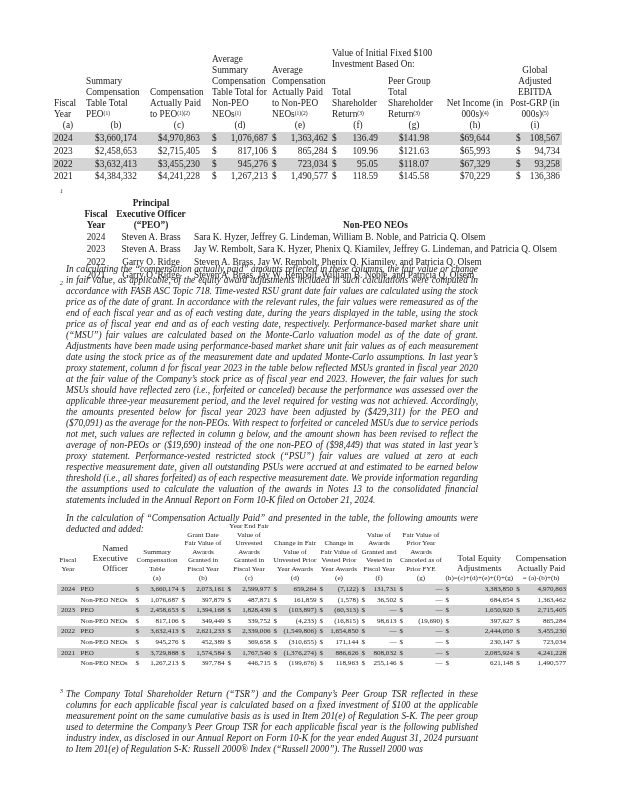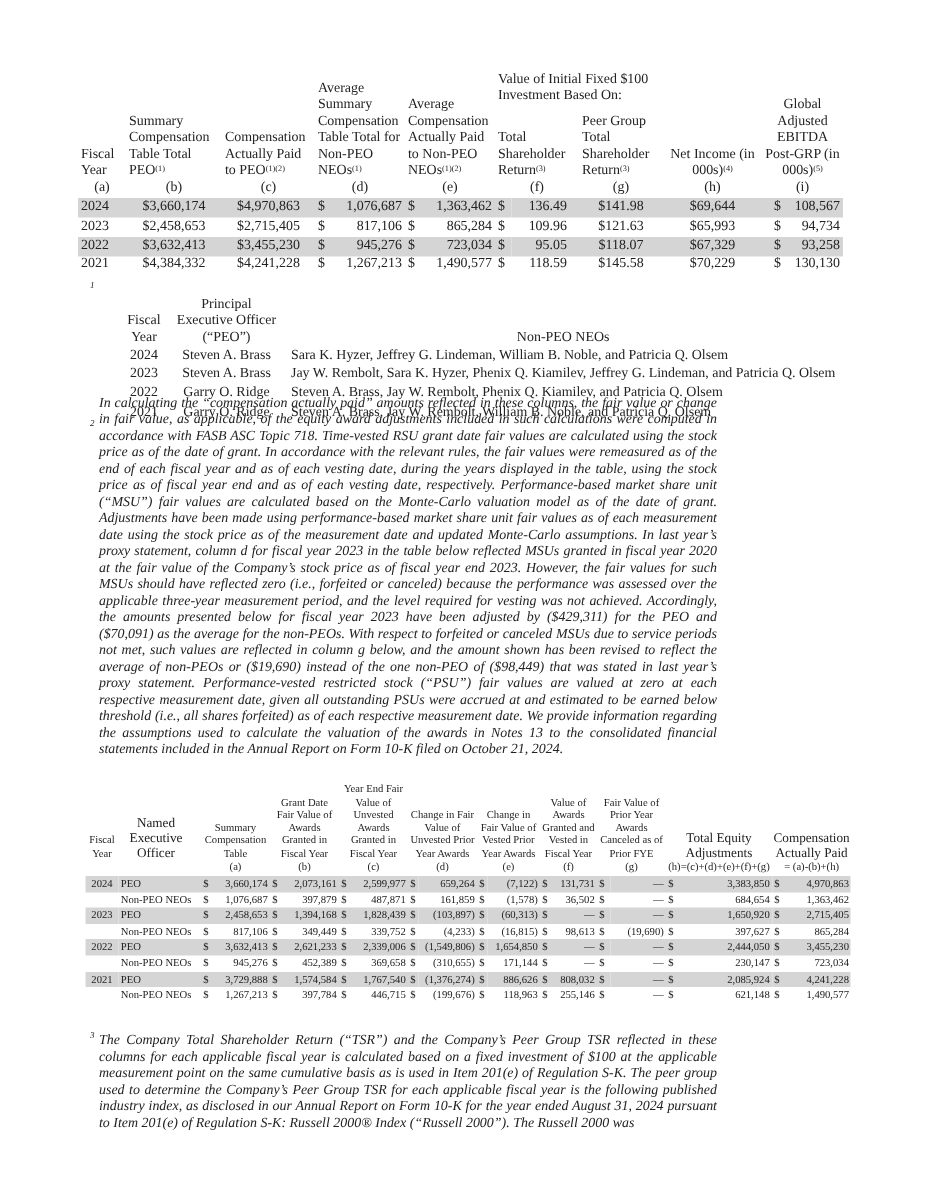--- a/index.html
+++ b/index.html
@@ -17,21 +17,21 @@
   #pvp tr.shade td { background:#d5d5d5; }
   #pvp td.r { text-align:right; }
   #pvp td.c { text-align:center; }
   #pvp td.l { text-align:left; }
   sup { font-size:5.5px; vertical-align:top; position:relative; top:-1px; }
 
   .fnmark { position:absolute; font-size:6px; font-style:italic; }
 
   
   #neo { position:absolute; left:80px; top:198px; font-size:9.3px; line-height:11px; }
-  #neo th { font-weight:normal; vertical-align:bottom; padding:0 4px; }
+  #neo th { font-weight:bold; vertical-align:bottom; padding:0 4px; }
   #neo td { padding:0 4px; height:12.6px; white-space:nowrap; }
   #neo td.c { text-align:center; }
 
   
   .fn { position:absolute; left:66px; width:412px; font-style:italic; font-size:9.3px;
         line-height:11px; text-align:justify; }
   .fn p { margin:0; }
 
   
   #cap { position:absolute; left:57px; top:522px; font-size:7.1px; line-height:8.5px; }
@@ -131,21 +131,21 @@
         <td class="c">$4,241,228</td>
         <td class="l">$</td>
         <td class="r">1,267,213</td>
         <td class="l">$</td>
         <td class="r">1,490,577</td>
         <td class="l">$</td>
         <td class="r" style="padding-right:8px;margin-top:32px;">118.59</td>
         <td class="c">$145.58</td>
         <td class="c">$70,229</td>
         <td class="l" style="padding-left:8px;">$</td>
-        <td class="r">130,130</td>
+        <td class="r">136,386</td>
       </tr>
     </tbody>
   </table>
 
   <div class="fnmark" style="left:60px; top:188px;">1</div>
 
   <table id="neo">
     <thead>
       <tr>
         <th style="width:24px;">Fiscal Year</th>
@@ -173,27 +173,28 @@
         <td class="c">2021</td>
         <td class="c">Garry O. Ridge</td>
         <td>Steven A. Brass, Jay W. Rembolt, William B. Noble, and Patricia Q. Olsem</td>
       </tr>
     </tbody>
   </table>
 
   <div class="fnmark" style="left:60px; top:280px;">2</div>
   <div class="fn" style="top:264px;">
     <p>In calculating the “compensation actually paid” amounts reflected in these columns, the fair value or change in fair value, as applicable, of the equity award adjustments included in such calculations were computed in accordance with FASB ASC Topic 718. Time-vested RSU grant date fair values are calculated using the stock price as of the date of grant. In accordance with the relevant rules, the fair values were remeasured as of the end of each fiscal year and as of each vesting date, during the years displayed in the table, using the stock price as of fiscal year end and as of each vesting date, respectively. Performance-based market share unit (“MSU”) fair values are calculated based on the Monte-Carlo valuation model as of the date of grant. Adjustments have been made using performance-based market share unit fair values as of each measurement date using the stock price as of the measurement date and updated Monte-Carlo assumptions. In last year’s proxy statement, column d for fiscal year 2023 in the table below reflected MSUs granted in fiscal year 2020 at the fair value of the Company’s stock price as of fiscal year end 2023. However, the fair values for such MSUs should have reflected zero (i.e., forfeited or canceled) because the performance was assessed over the applicable three-year measurement period, and the level required for vesting was not achieved. Accordingly, the amounts presented below for fiscal year 2023 have been adjusted by ($429,311) for the PEO and ($70,091) as the average for the non-PEOs. With respect to forfeited or canceled MSUs due to service periods not met, such values are reflected in column g below, and the amount shown has been revised to reflect the average of non-PEOs or ($19,690) instead of the one non-PEO of ($98,449) that was stated in last year’s proxy statement. Performance-vested restricted stock (“PSU”) fair values are valued at zero at each respective measurement date, given all outstanding PSUs were accrued at and estimated to be earned below threshold (i.e., all shares forfeited) as of each respective measurement date. We provide information regarding the assumptions used to calculate the valuation of the awards in Notes 13 to the consolidated financial statements included in the Annual Report on Form 10-K filed on October 21, 2024.</p>
+    <p style="margin-top:7px;">In the calculation of “Compensation Actually Paid” and presented in the table, the following amounts were deducted and added:</p>
   </div>
 
   <table id="cap">
     <thead>
       <tr>
         <th style="width:20px;">Fiscal Year</th>
-        <th class="big" style="width:48px; padding-right:6px;">Named Executive Officer</th>
+        <th class="big" style="width:48px; padding-right:6px;text-align:right;">Named Executive Officer</th>
         <th colspan="2" style="width:44px;">Summary Compensation Table</th>
         <th colspan="2" style="width:44px;">Grant Date Fair Value of Awards Granted in Fiscal Year</th>
         <th colspan="2" style="width:44px;">Year End Fair Value of Unvested Awards Granted in Fiscal Year</th>
         <th colspan="2" style="width:44px;margin-left:19px;">Change in Fair Value of Unvested Prior Year Awards</th>
         <th colspan="2" style="width:40px;">Change in Fair Value of Vested Prior Year Awards</th>
         <th colspan="2" style="width:36px;">Value of Awards Granted and Vested in Fiscal Year</th>
         <th colspan="2" style="width:44px;">Fair Value of Prior Year Awards Canceled as of Prior FYE</th>
         <th colspan="2" class="big" style="width:62px;">Total Equity Adjustments</th>
         <th colspan="2" class="big" style="width:50px;">Compensation Actually Paid</th>
       </tr>

